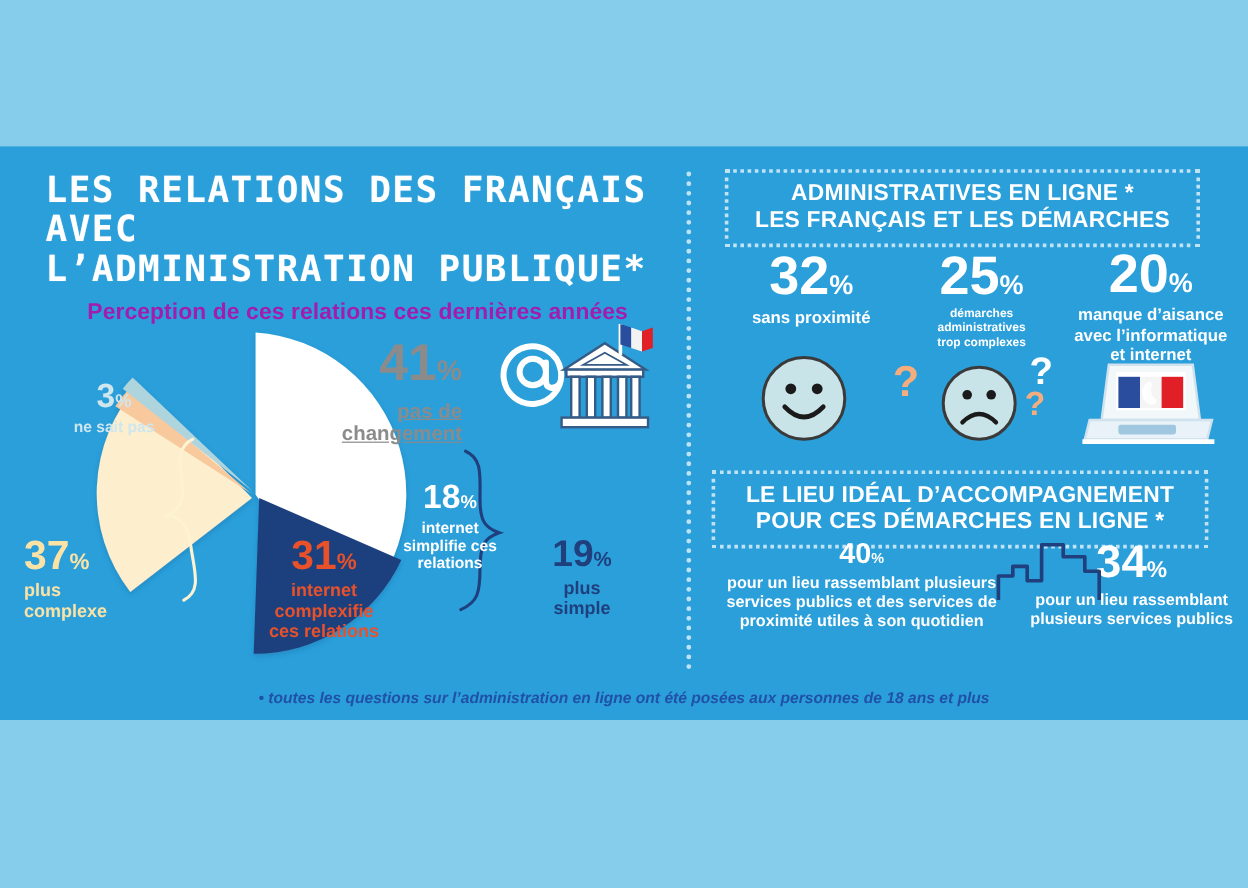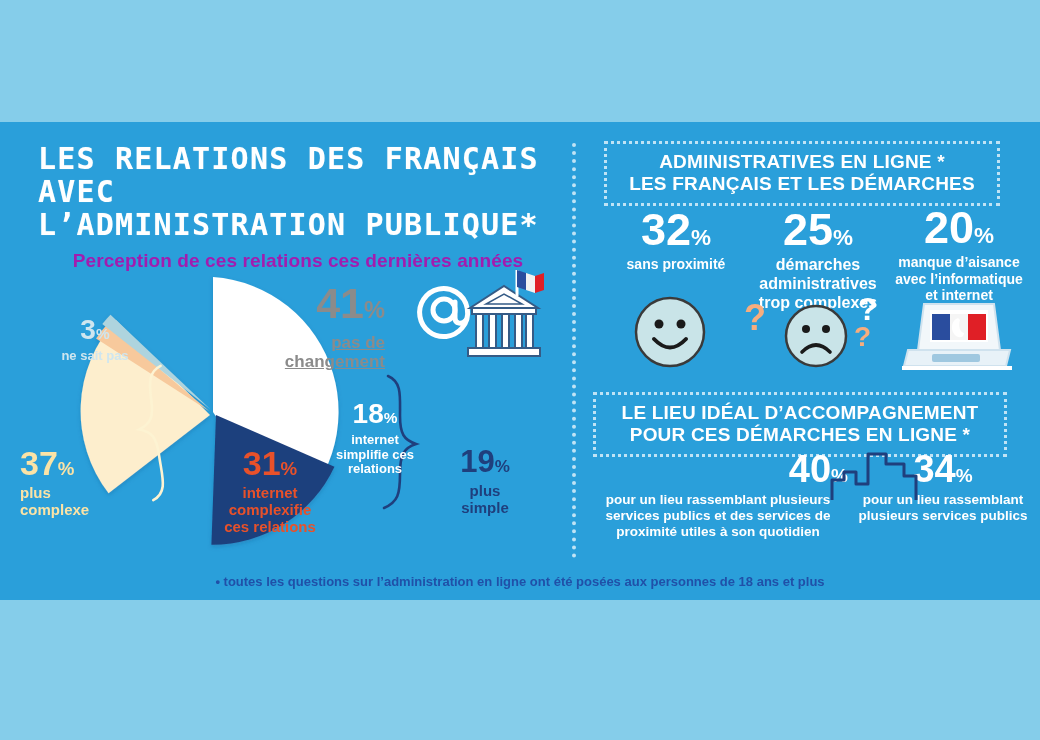--- a/index.html
+++ b/index.html
@@ -89,35 +89,35 @@
   .stat{position:absolute;text-align:center;color:#ffffff;}
   .stat .num{font-weight:bold;line-height:1;}
   .stat .num .sym{font-size:.5em;}
   .stat .desc{font-weight:bold;line-height:1.18;margin-top:4px;}
 
   #s32{left:606px;top:207px;width:140px;}
   #s32 .num{font-size:45px;}
   #s32 .desc{font-size:14px;}
   #s25{left:748px;top:207px;width:140px;}
   #s25 .num{font-size:45px;}
-  #s25 .desc{font-size:16px;}
+  #s25 .desc{font-size:10px;}
   #s20{left:884px;top:205px;width:150px;}
   #s20 .num{font-size:45px;}
   #s20 .desc{font-size:14px;}
 
   #s40{left:588px;top:450px;width:260px;}
-  #s40 .num{font-size:38px;text-align:right;}
+  #s40 .num{font-size:24px;}
   #s40 .desc{font-size:13.5px;}
   #s34{left:850px;top:450px;width:186px;}
   #s34 .num{font-size:38px;}
   #s34 .desc{font-size:13.5px;}
 
   .footnote{
     position:absolute;left:0;top:574px;width:1040px;text-align:center;
-    color:#2050a8;font-size:13px;font-weight:bold;
+    color:#2050a8;font-size:13px;font-weight:bold;font-style:italic;
   }
 
   .icon{position:absolute;}
 </style>
 </head>
 <body>
 
 <div id="root">
 
   <div class="panel"></div>

